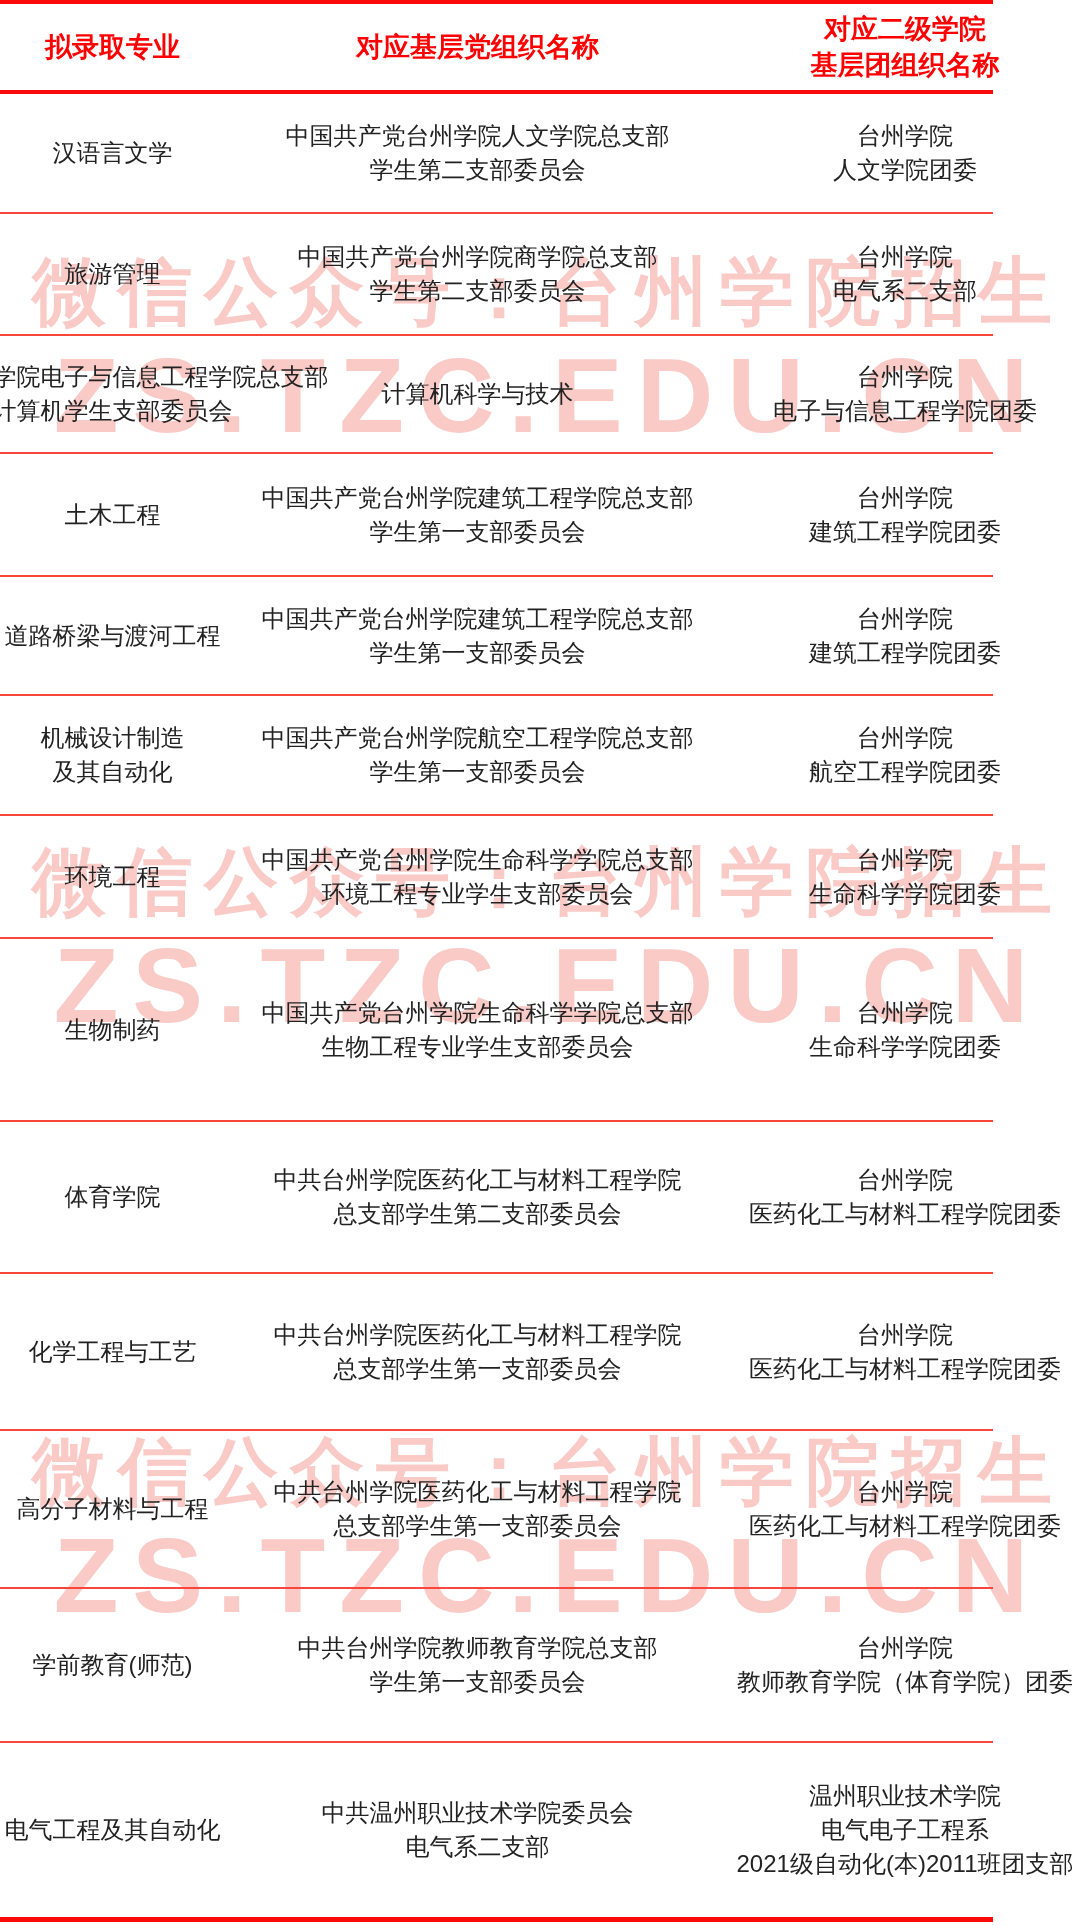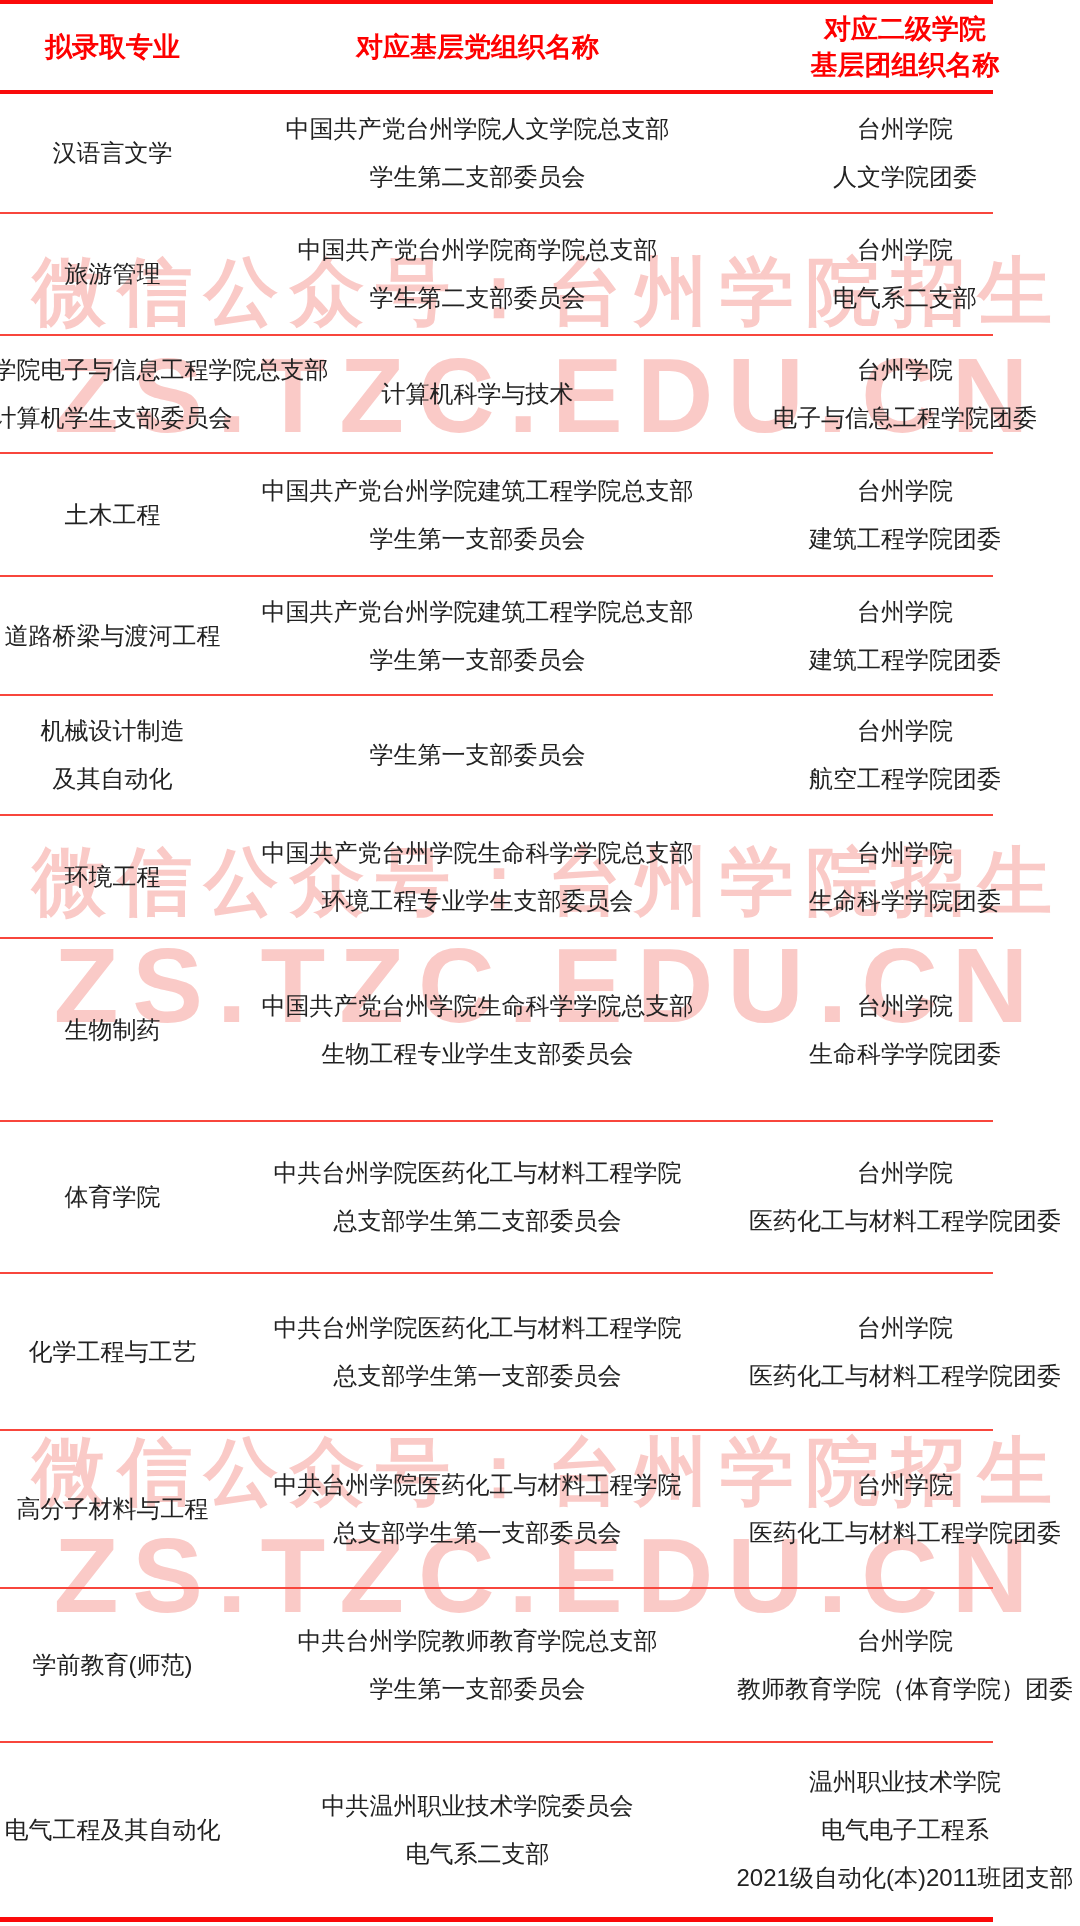--- a/index.html
+++ b/index.html
@@ -55,21 +55,21 @@
   .trow:nth-child(10){height:157px}
   .trow:nth-child(11){height:158px}
   .trow:nth-child(12){height:154px}
   .trow:nth-child(13){height:174px;border-bottom:none;}
 
   .td{
     display:flex;flex-direction:column;justify-content:center;align-items:center;
     font-size:24px;color:#222;
   }
   .line{line-height:26px;white-space:nowrap;}
-  .line + .line{margin-top:22px;}
+  .line + .line{margin-top:8px;}
 </style>
 </head>
 <body>
 
 <div class="page">
 
   <div class="watermark-layer">
     <div class="wm-group wm-1">
       <div class="wm-line1">微信公众号：台州学院招生</div>
       <div class="wm-line2">ZS.TZC.EDU.CN</div>
@@ -165,20 +165,21 @@
             <div class="line">台州学院</div>
             <div class="line">建筑工程学院团委</div>
           </div>
         </div>
         <div class="trow">
           <div class="td">
             <div class="line">机械设计制造</div>
             <div class="line">及其自动化</div>
           </div>
           <div class="td">
+            <div class="line">中国共产党台州学院航空工程学院总支部</div>
             <div class="line">学生第一支部委员会</div>
           </div>
           <div class="td">
             <div class="line">台州学院</div>
             <div class="line">航空工程学院团委</div>
           </div>
         </div>
         <div class="trow">
           <div class="td">
             <div class="line">环境工程</div>

